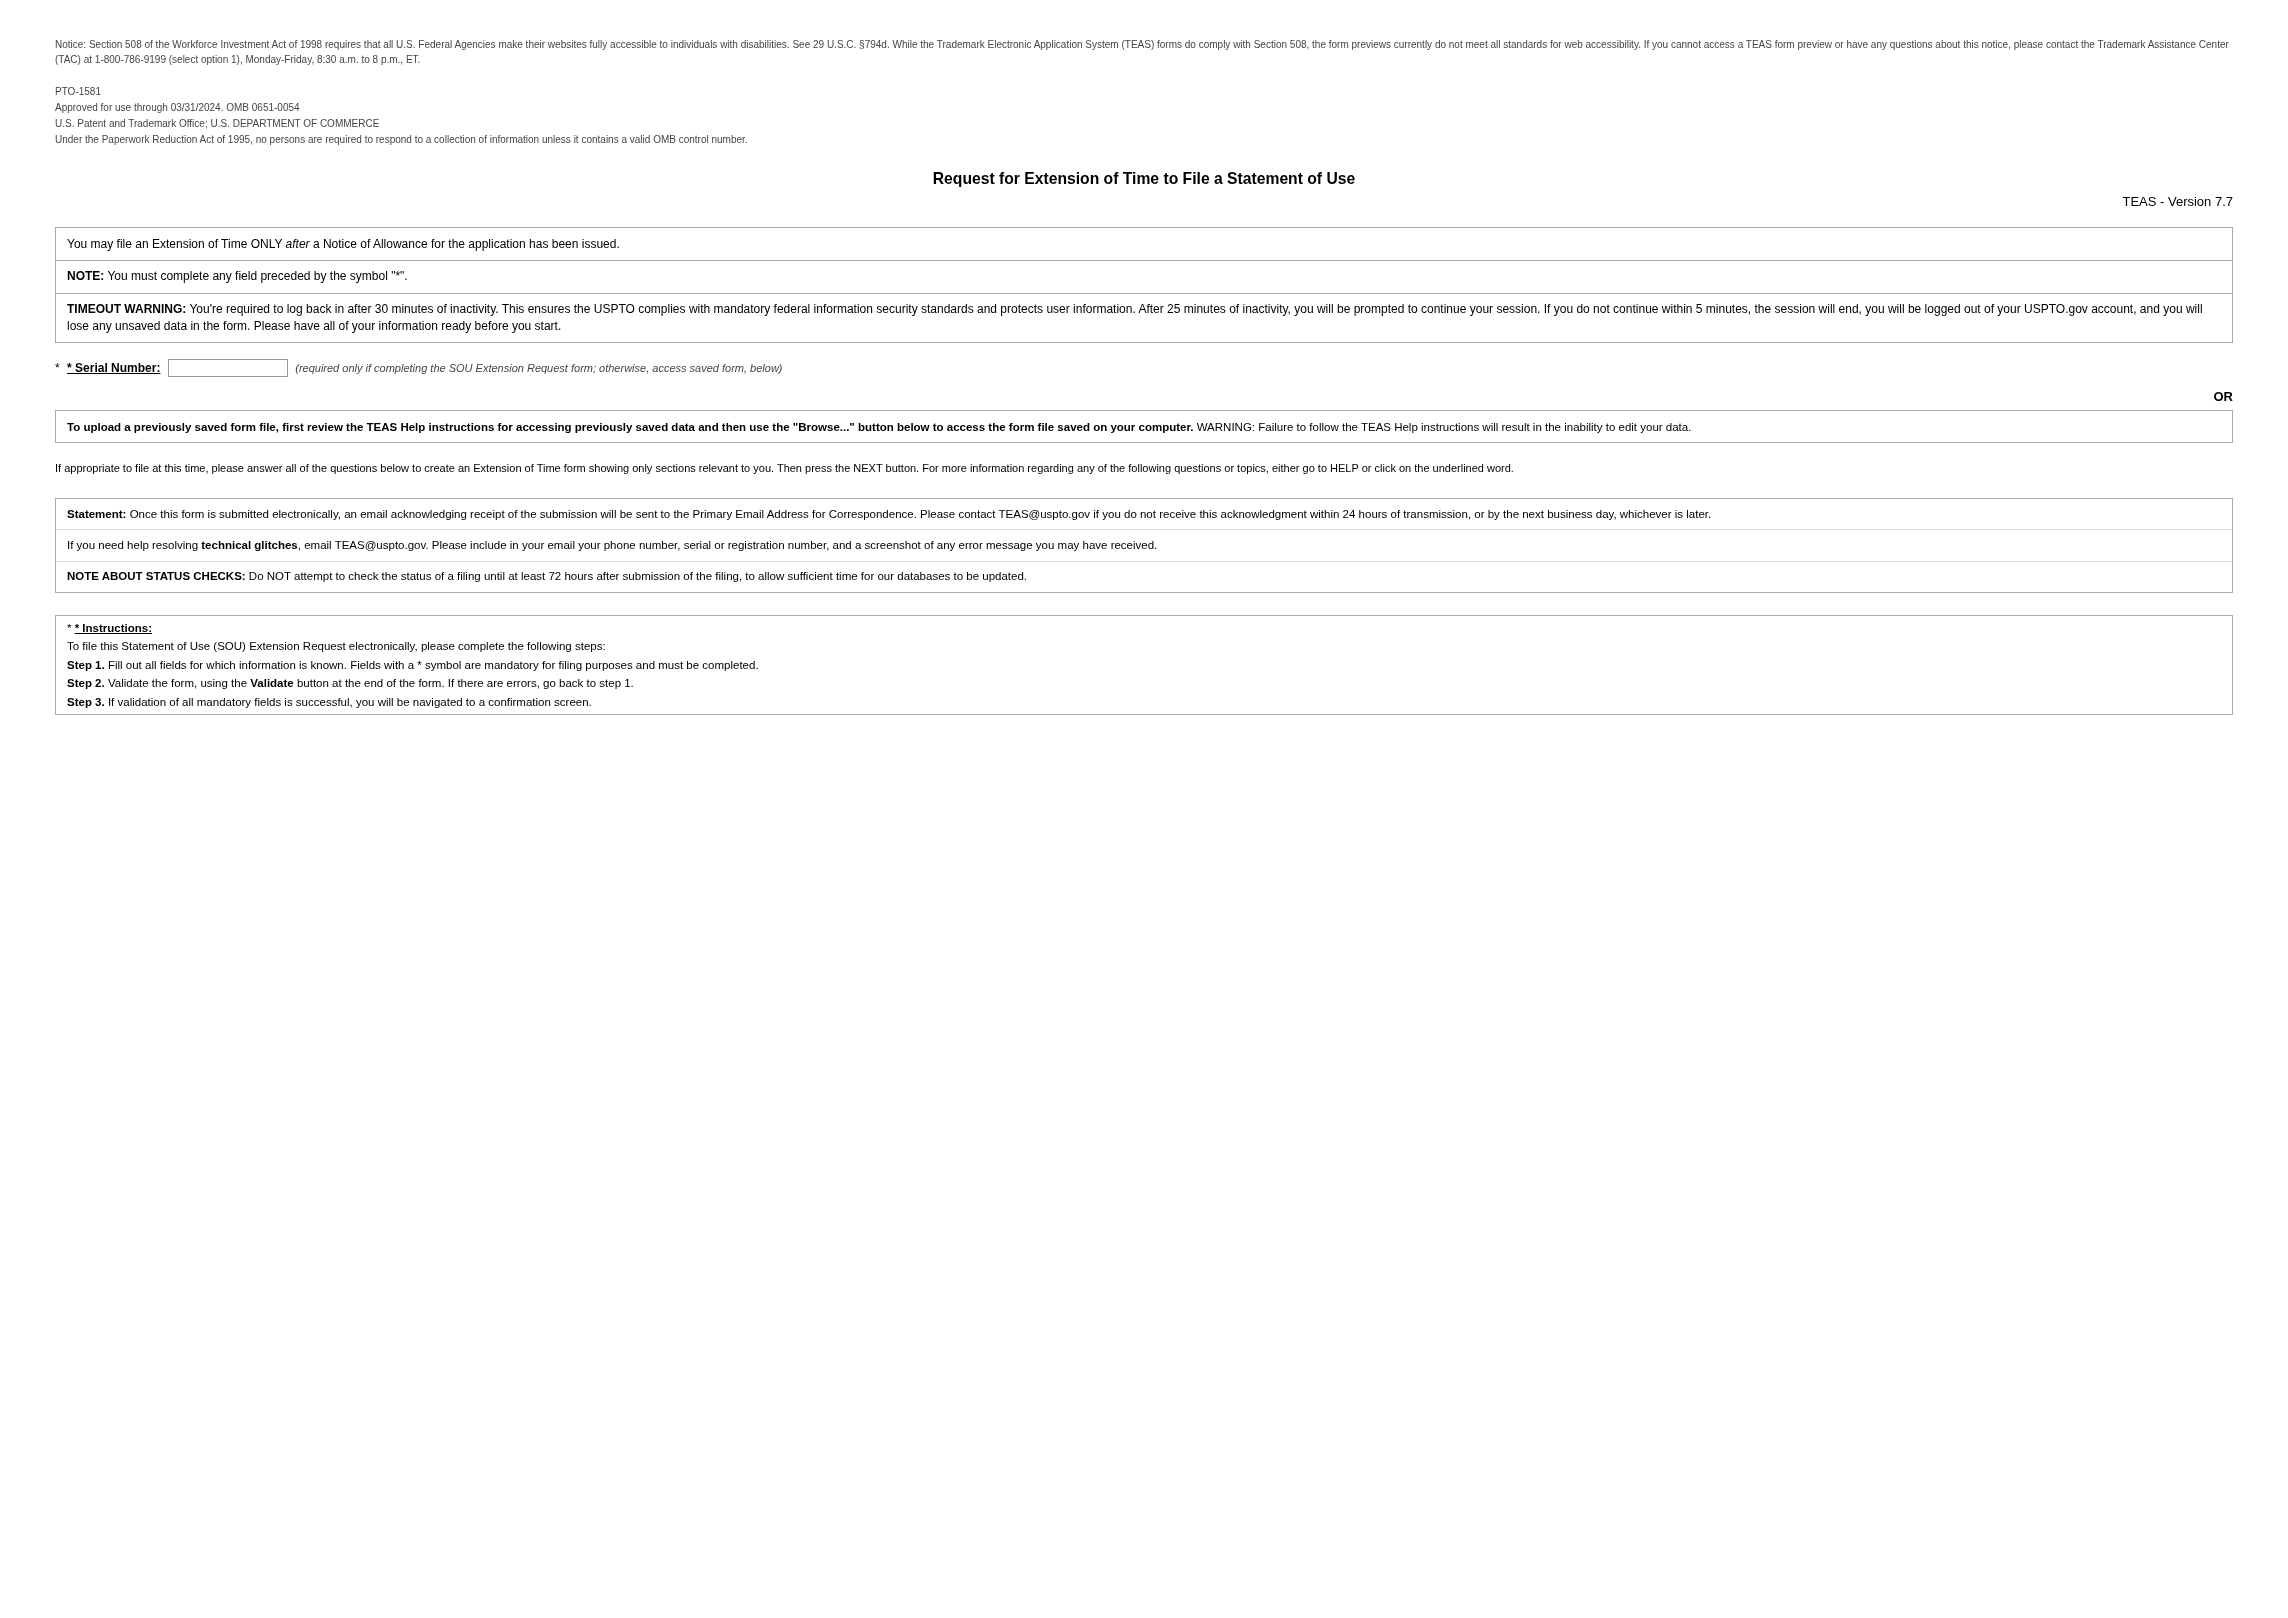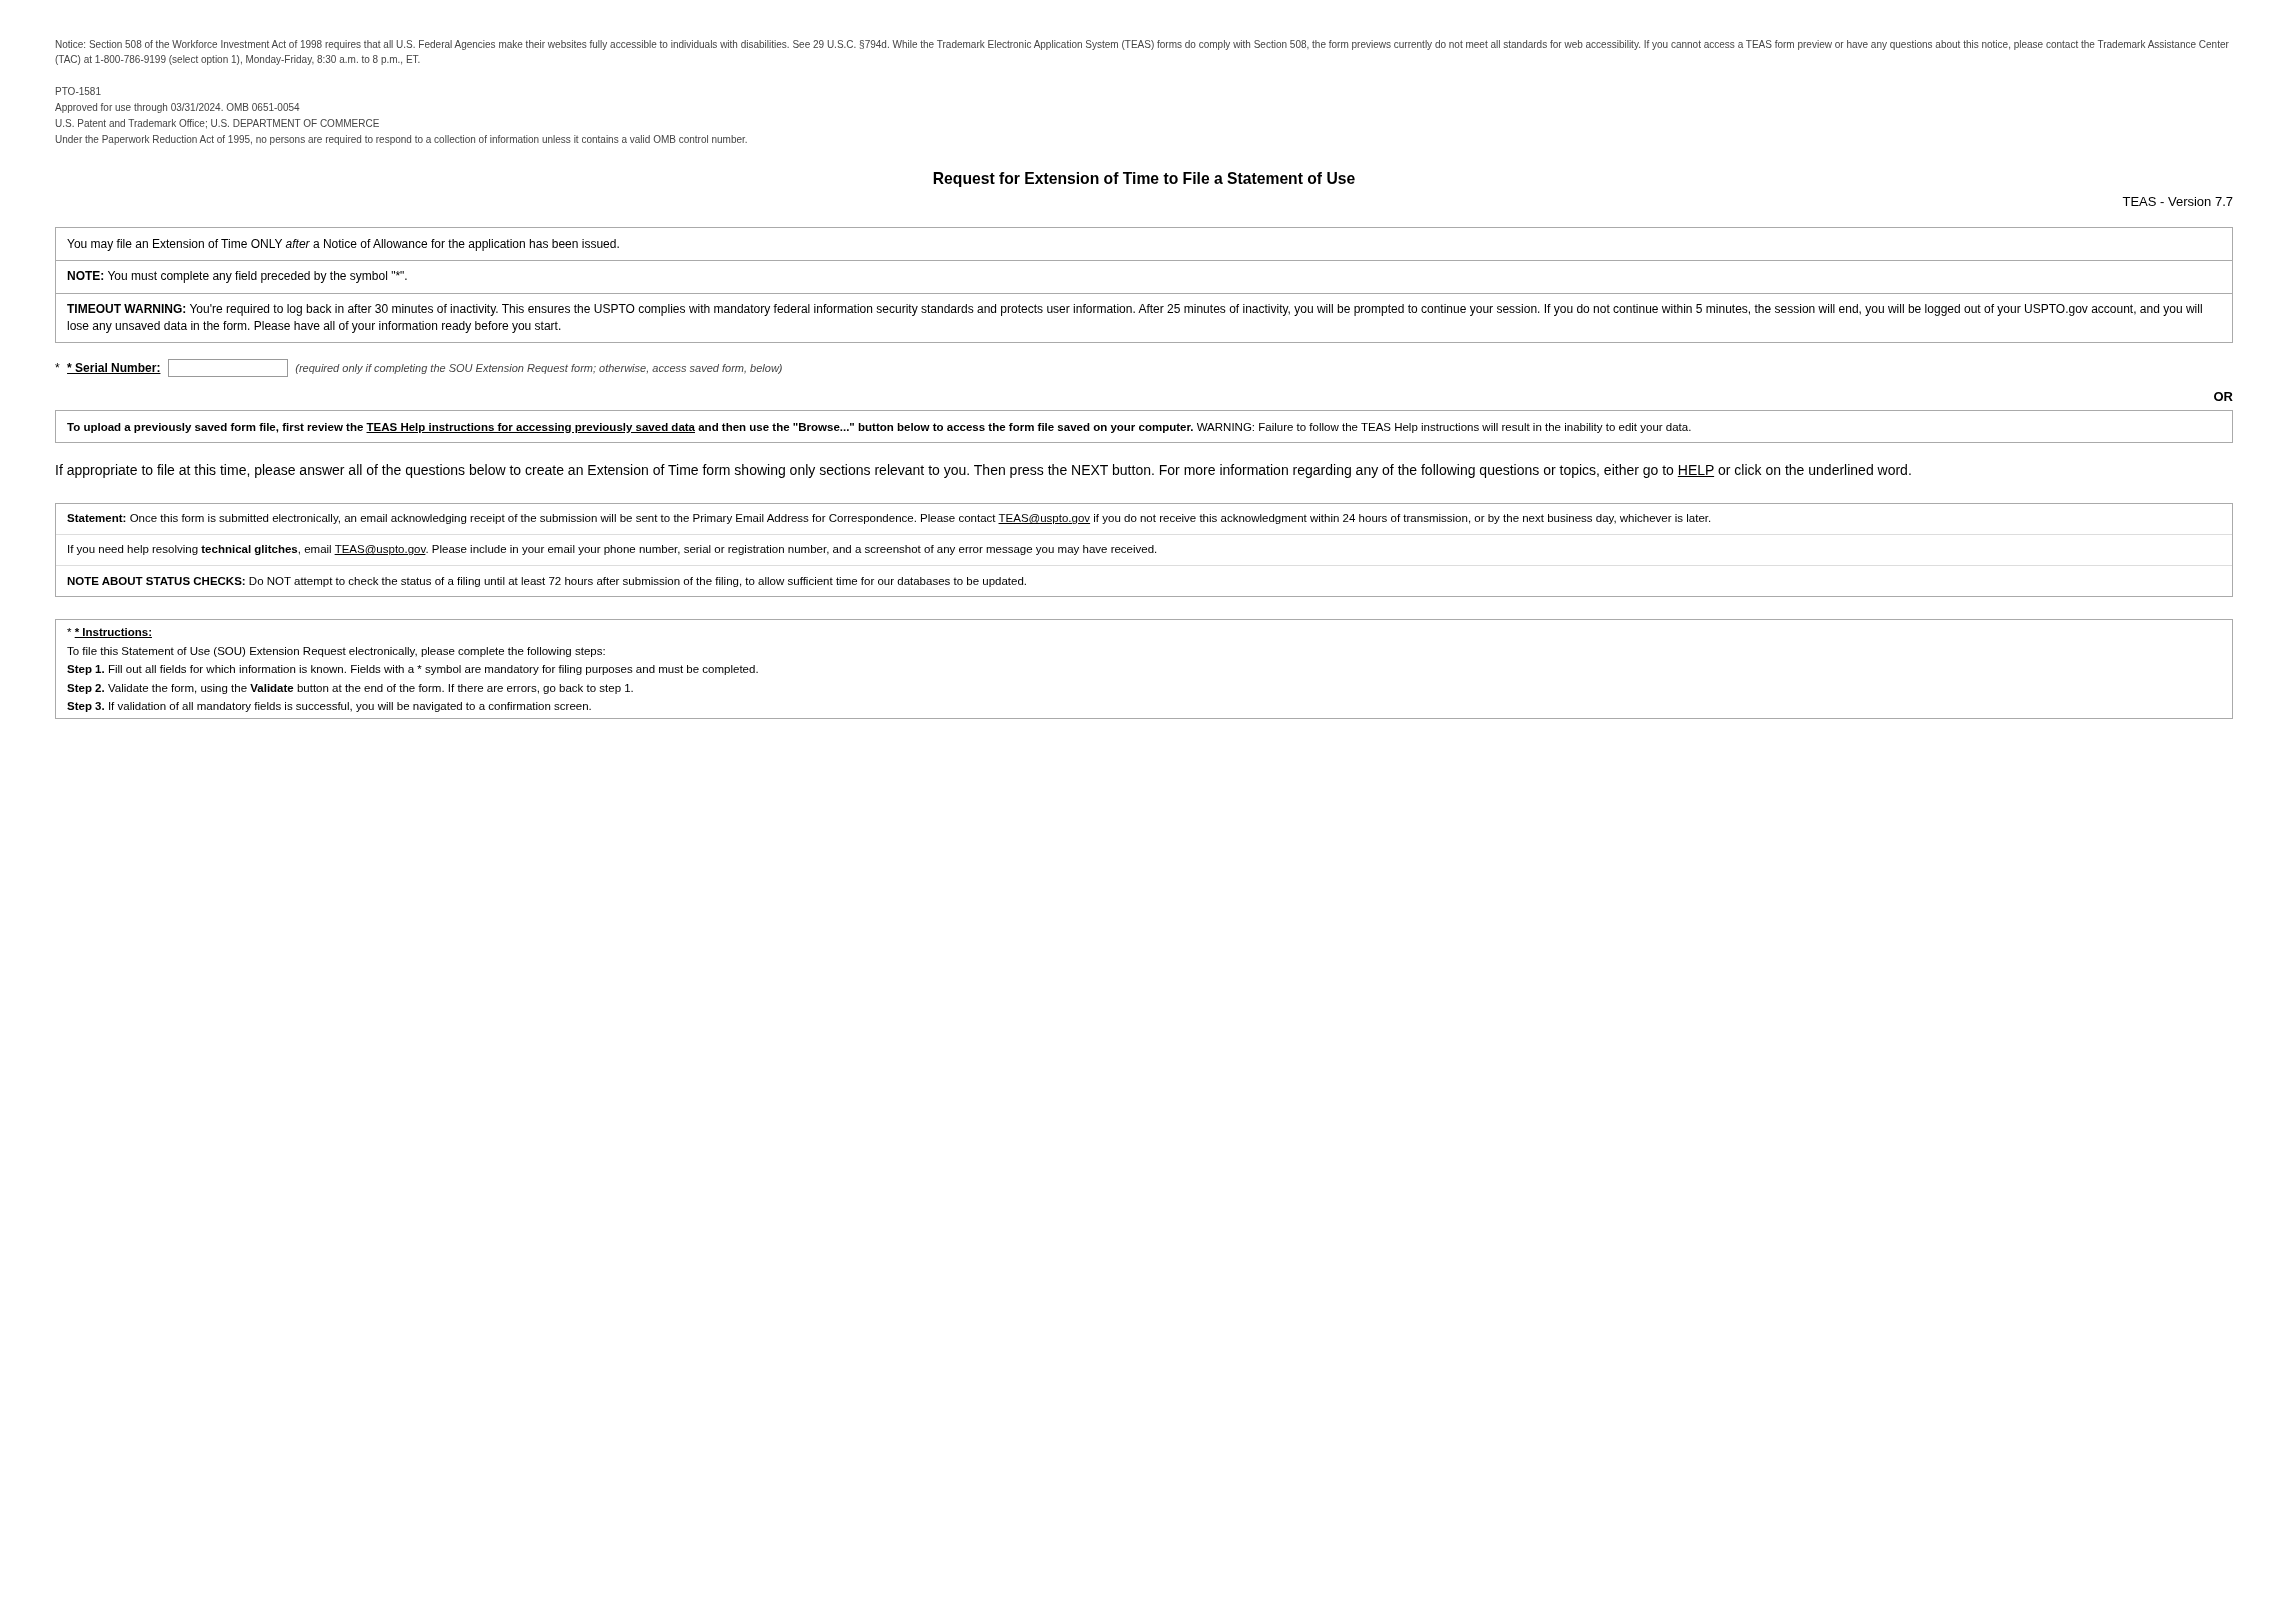--- a/index.html
+++ b/index.html
@@ -86,21 +86,21 @@
       margin-left: 9.2px;
       text-align: right;
     }
     .upload-box {
       border: 0.9px solid #aaa;
       padding: 7.4px 11px;
       margin-bottom: 16.6px;
       font-size: 11.5px;
     }
     .if-appropriate {
-      font-size: 14px;
+      font-size: 11px;
       margin-bottom: 22px;
       line-height: 1.5;
     }
     .info-section {
       border: 0.9px solid #aaa;
       margin-bottom: 22px;
     }
     .info-section-row {
       padding: 6.5px 11px;
       font-size: 11.5px;
@@ -110,21 +110,20 @@
       border-top: 0.9px solid #ddd;
     }
     .instructions-box {
       border: 0.9px solid #aaa;
       padding: 3px 11px;
       font-size: 11.5px;
       line-height: 1.6;
     }
     a {
       color: #000;
-      text-decoration: underline;
     }
     .required-star {
       color: #000;
     }
   </style>
 </head>
 <body>
 
 <div>
   <p class="notice-text">Notice: Section 508 of the Workforce Investment Act of 1998 requires that all U.S. Federal Agencies make their websites fully accessible to individuals with disabilities. See 29 U.S.C. §794d. While the Trademark Electronic Application System (TEAS) forms do comply with Section 508, the form previews currently do not meet all standards for web accessibility. If you cannot access a TEAS form preview or have any questions about this notice, please contact the Trademark Assistance Center (TAC) at 1-800-786-9199 (select option 1), Monday-Friday, 8:30 a.m. to 8 p.m., ET.</p>

